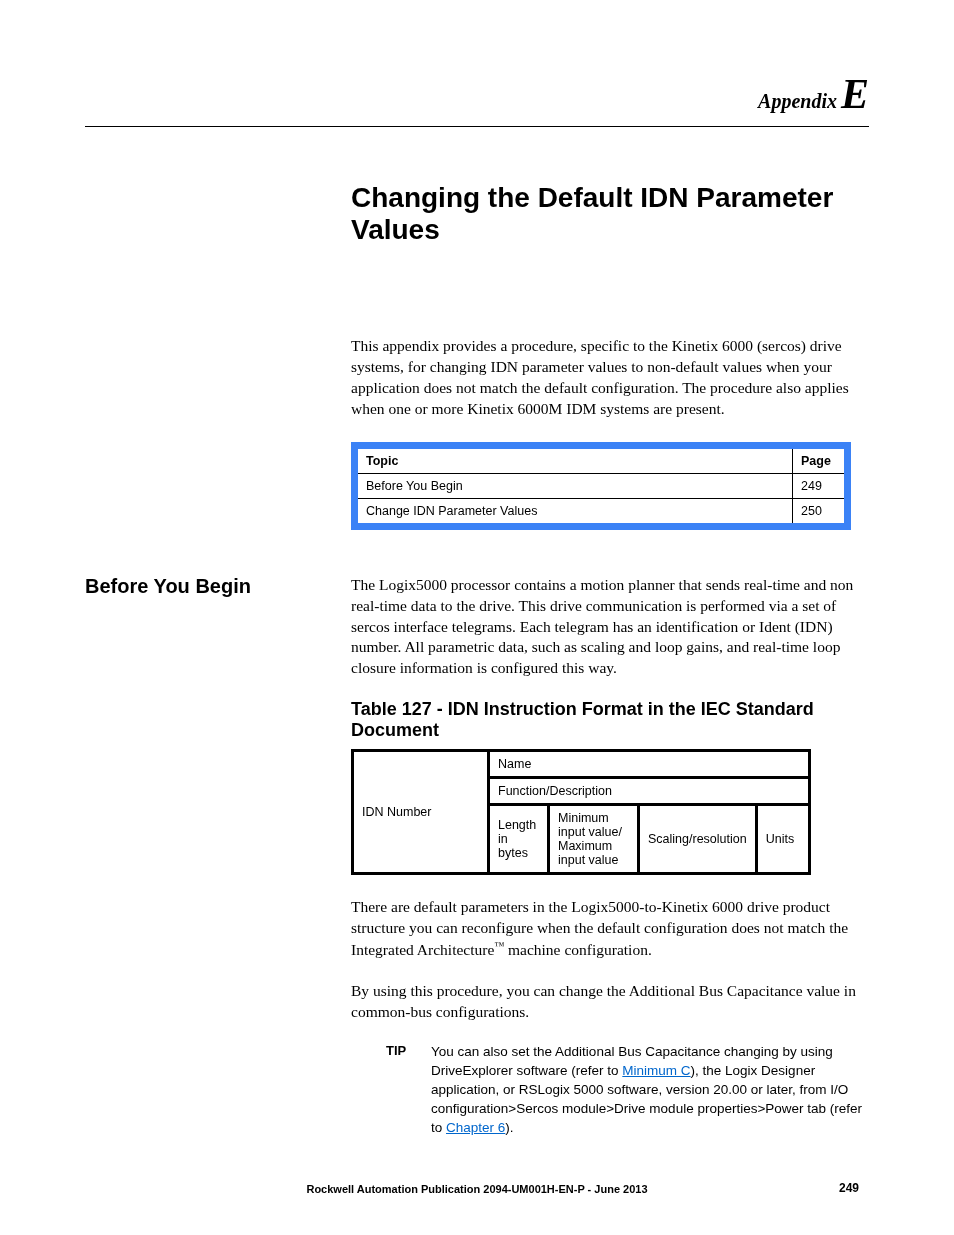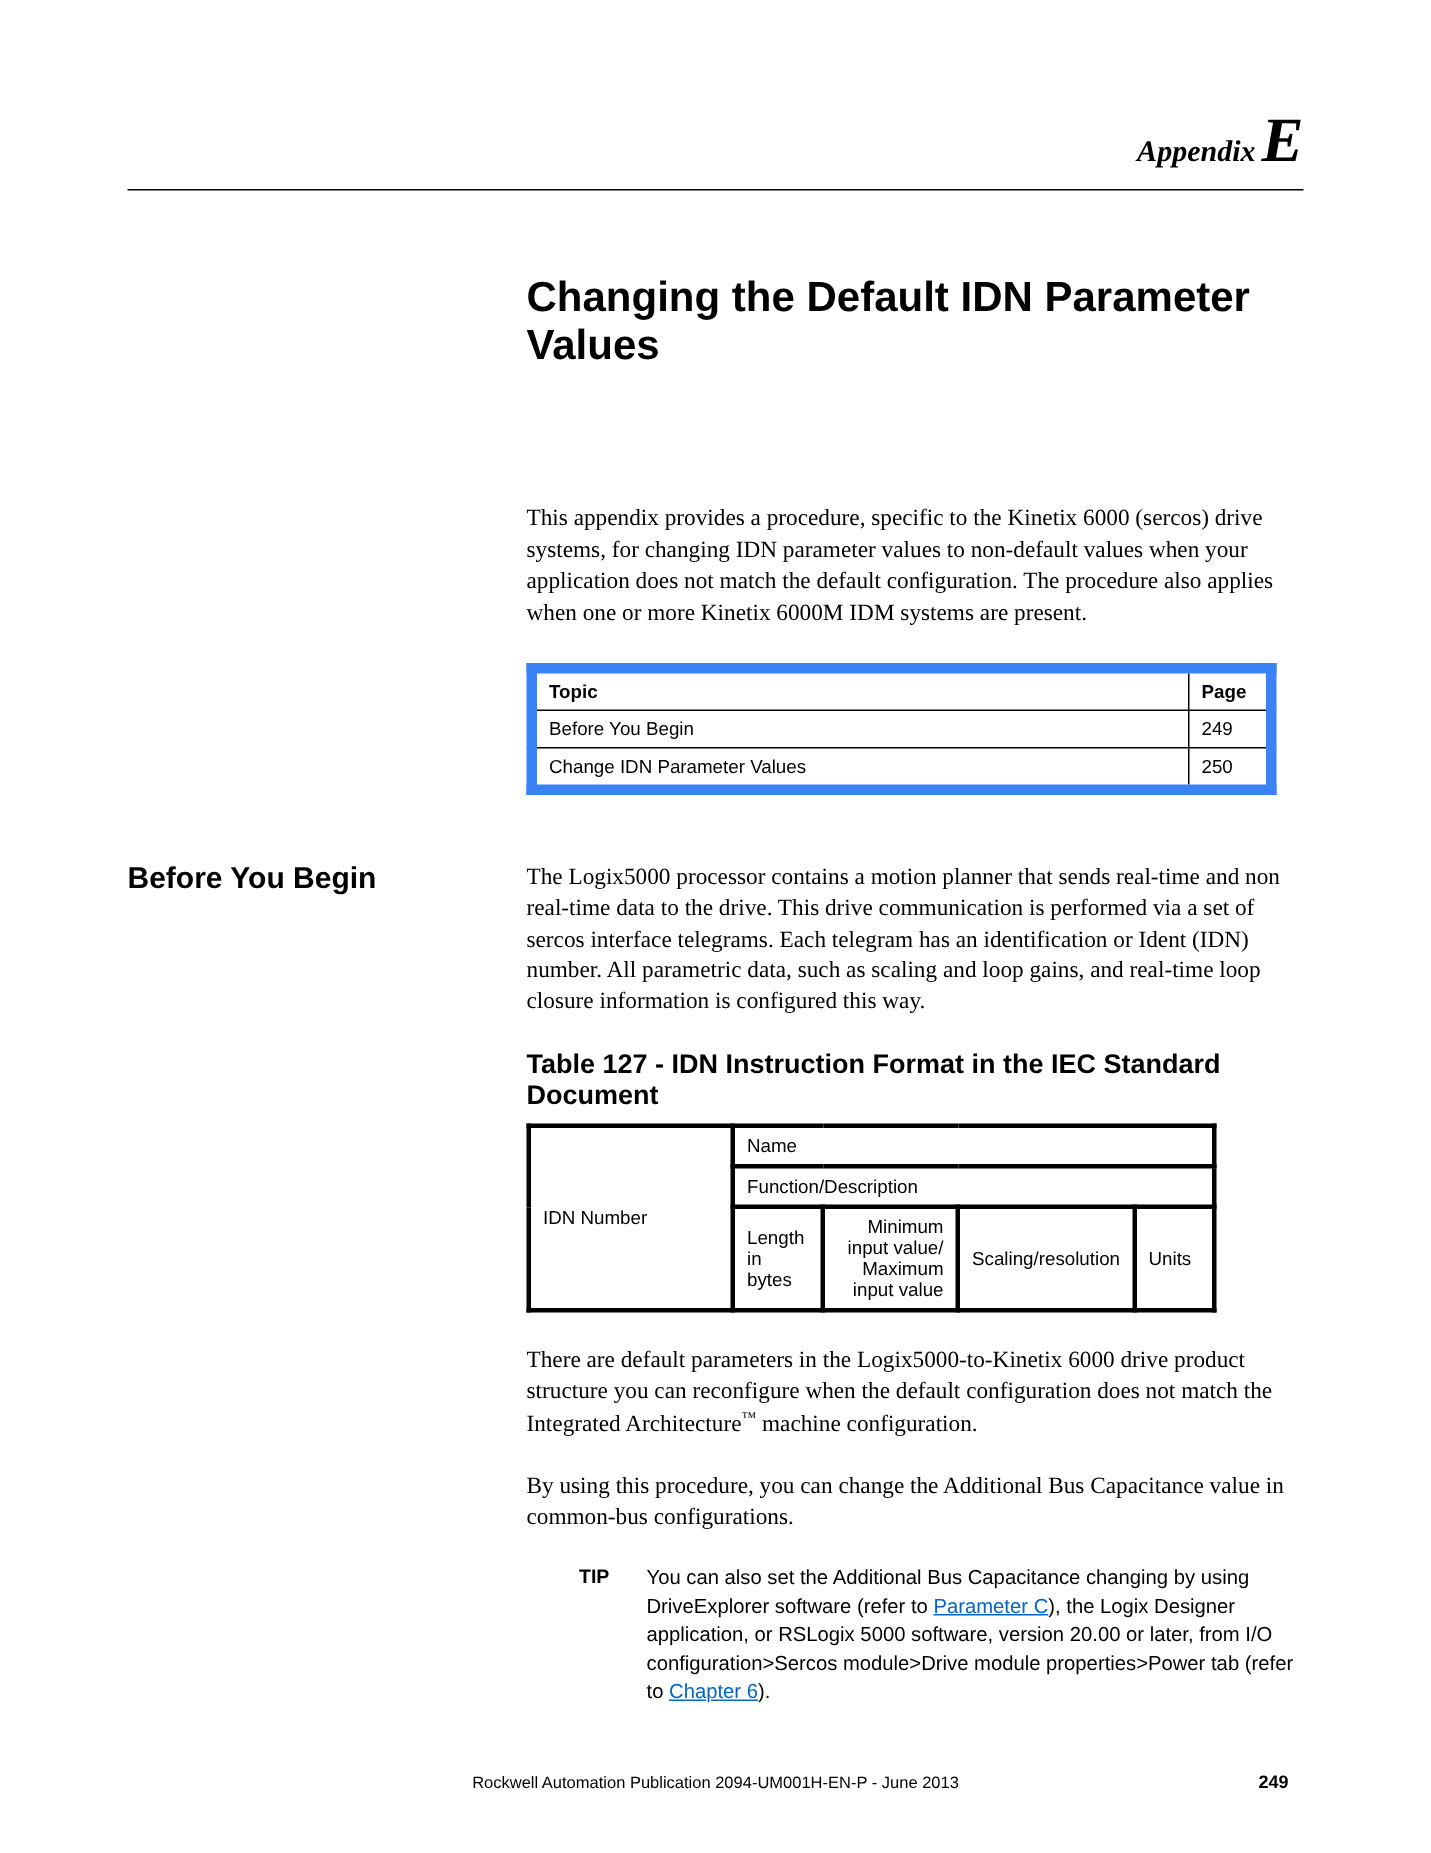--- a/index.html
+++ b/index.html
@@ -80,21 +80,21 @@
     margin-bottom: 22px;
     border: 1px solid #000;
   }
   .format-table td {
     border: 3px solid #000000;
     padding: 5px 8px;
     vertical-align: middle;
   }
   .format-table .idn-col { width: 136px; }
   .format-table .len-col { width: 60px; }
-  .format-table .minmax-col { width: 90px; text-align: right; }
+  .format-table .minmax-col { width: 90px; }
   .format-table .scale-col { width: 115px; }
   .tip-block {
     display: flex;
     margin-left: 35px;
     margin-top: 10px;
     justify-content: flex-end;
   }
   .tip-label {
     font-family: Arial, Helvetica, sans-serif;
     font-weight: bold;
@@ -116,20 +116,21 @@
     vertical-align: super;
   }
   .footer {
     position: absolute;
     bottom: 40px;
     left: 0;
     width: 100%;
     text-align: center;
     font-family: Arial, Helvetica, sans-serif;
     font-size: 11px;
+    font-weight: bold;
   }
   .footer-page {
     position: absolute;
     right: 95px;
     bottom: 40px;
     font-family: Arial, Helvetica, sans-serif;
     font-weight: bold;
     font-size: 12px;
   }
 </style>
@@ -189,20 +190,20 @@
 
     <p class="body-para">
       <span>There are default parameters in the Logix5000-to-Kinetix 6000 drive product structure you can reconfigure when the default configuration does not match the Integrated Architecture</span><span class="tm">™</span><span> machine configuration.</span>
     </p>
 
     <p class="body-para">By using this procedure, you can change the Additional Bus Capacitance value in common-bus configurations.</p>
 
     <div class="tip-block">
       <div class="tip-label">TIP</div>
       <div class="tip-body">
-        <span>You can also set the Additional Bus Capacitance changing by using DriveExplorer software (refer to </span><span class="link">Parameter C</span><span>), the Logix Designer application, or RSLogix 5000 software, version 20.00 or later, from I/O configuration&gt;Sercos module&gt;Drive module properties&gt;Power tab (refer to </span><span class="link">Chapter 6</span><span>).</span>
+        <span>You can also set the Additional Bus Capacitance changing by using DriveExplorer software (refer to </span><span class="link">Minimum C</span><span>), the Logix Designer application, or RSLogix 5000 software, version 20.00 or later, from I/O configuration&gt;Sercos module&gt;Drive module properties&gt;Power tab (refer to </span><span class="link">Chapter 6</span><span>).</span>
       </div>
     </div>
   </div>
 </div>
 
 <div class="footer">Rockwell Automation Publication 2094-UM001H-EN-P - June 2013</div>
 <div class="footer-page">249</div>
 
 </body></html>

